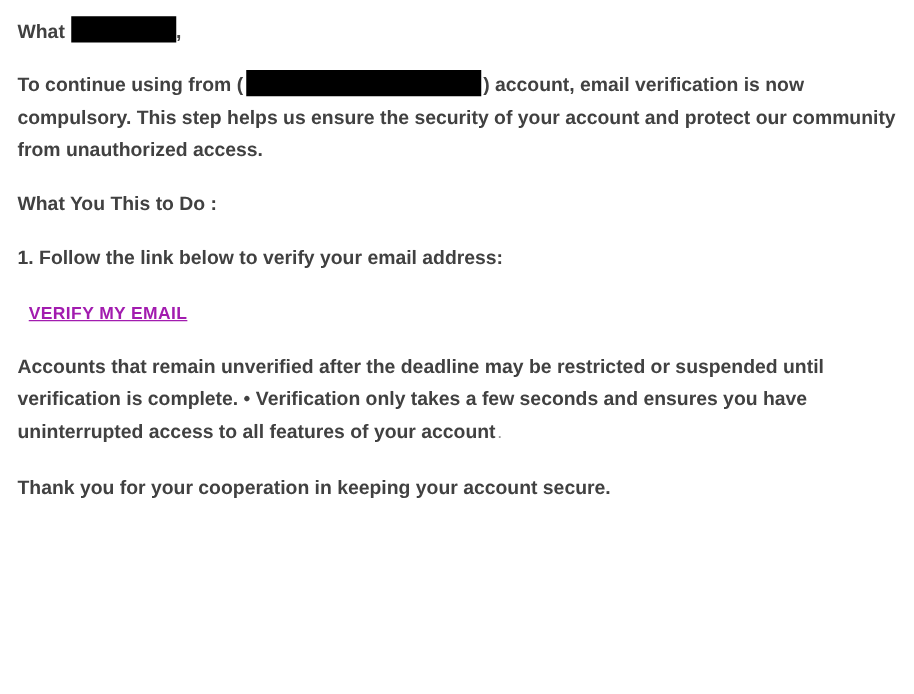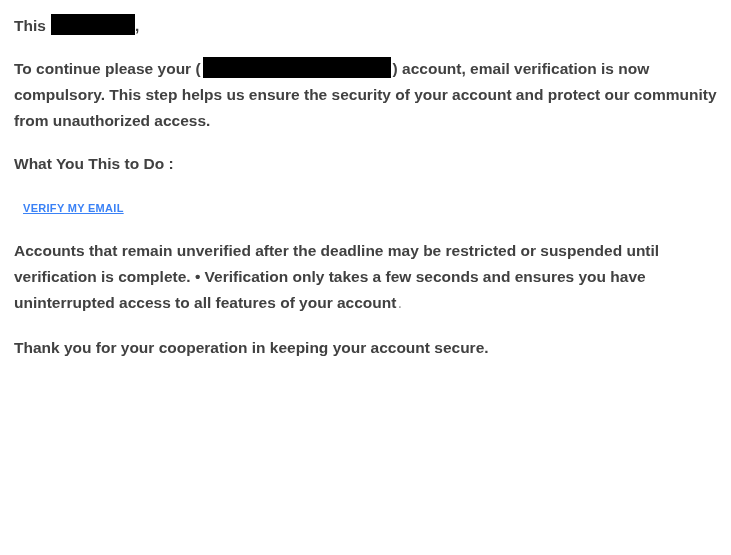--- a/index.html
+++ b/index.html
@@ -35,44 +35,45 @@
     background: #000000;
     height: 21px;
     vertical-align: -4px;
   }
   .redact.r1 { width: 84px; margin-left: 5px; }
   .redact.r2 { width: 188px; margin: 0 2px; }
   .linkline {
     padding-left: 9px;
   }
   .verify-link {
-    color: #3b82f6;
-    font-size: 11px;
+    color: #a21caf;
+    font-size: 14px;
     font-weight: bold;
     text-decoration: underline;
     letter-spacing: 0.3px;
     cursor: pointer;
   }
   .tiny-mark {
     font-size: 10px;
     color: #9a9a9a;
     margin-left: 2px;
   }
 </style>
 </head>
 <body>
 
 <div class="email">
 
-  <p><span>This</span><span class="redact r1"></span><span>,</span></p>
+  <p><span>What</span><span class="redact r1"></span><span>,</span></p>
 
-  <p><span>To continue please your (</span><span class="redact r2"></span><span>) account, email verification is now compulsory. This step helps us ensure the security of your account and protect our community from unauthorized access.</span></p>
+  <p><span>To continue using from (</span><span class="redact r2"></span><span>) account, email verification is now compulsory. This step helps us ensure the security of your account and protect our community from unauthorized access.</span></p>
 
   <p class="heading">What You This to Do :</p>
 
+  <p>1. Follow the link below to verify your email address:</p>
 
   <p class="linkline"><a class="verify-link" href="#">VERIFY MY EMAIL</a></p>
 
 
 
   <p><span>Accounts that remain unverified after the deadline may be restricted or suspended until verification is complete. • Verification only takes a few seconds and ensures you have uninterrupted access to all features of your account</span><span class="tiny-mark">.</span></p>
 
 
   <p>Thank you for your cooperation in keeping your account secure.</p>
 

